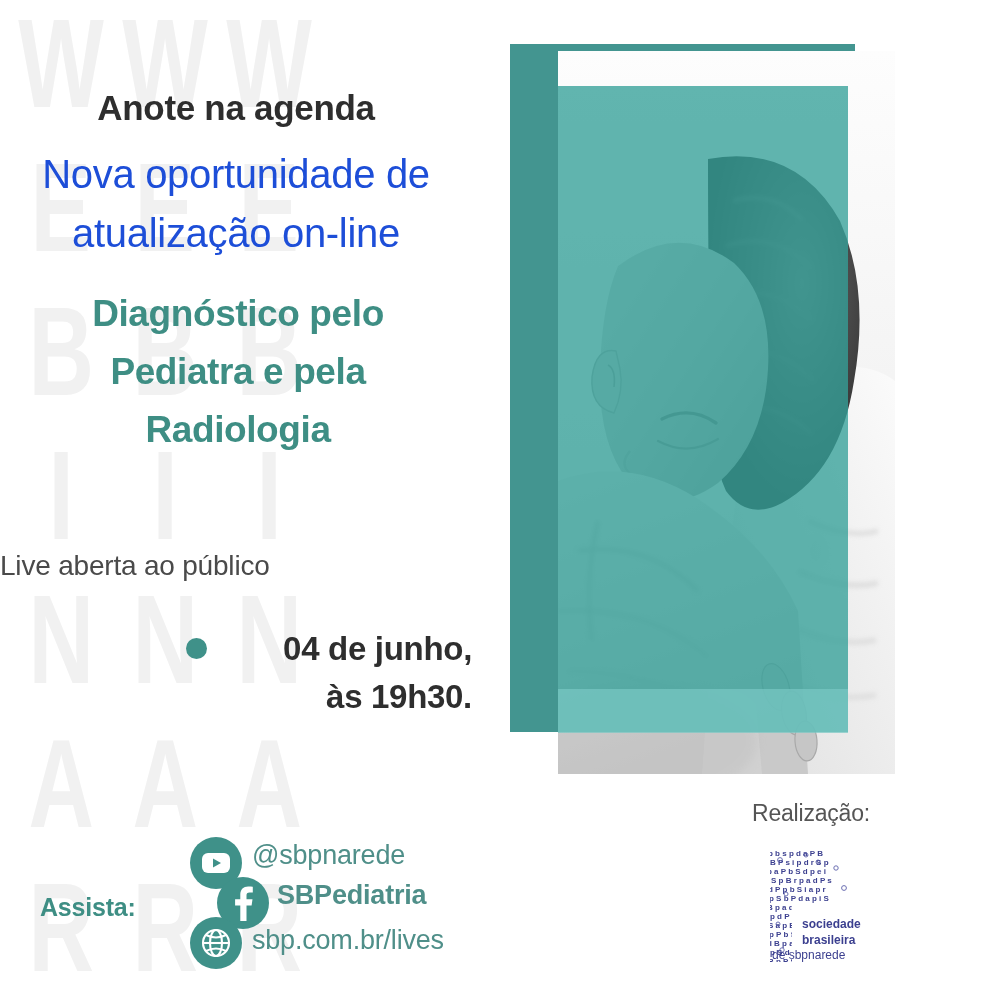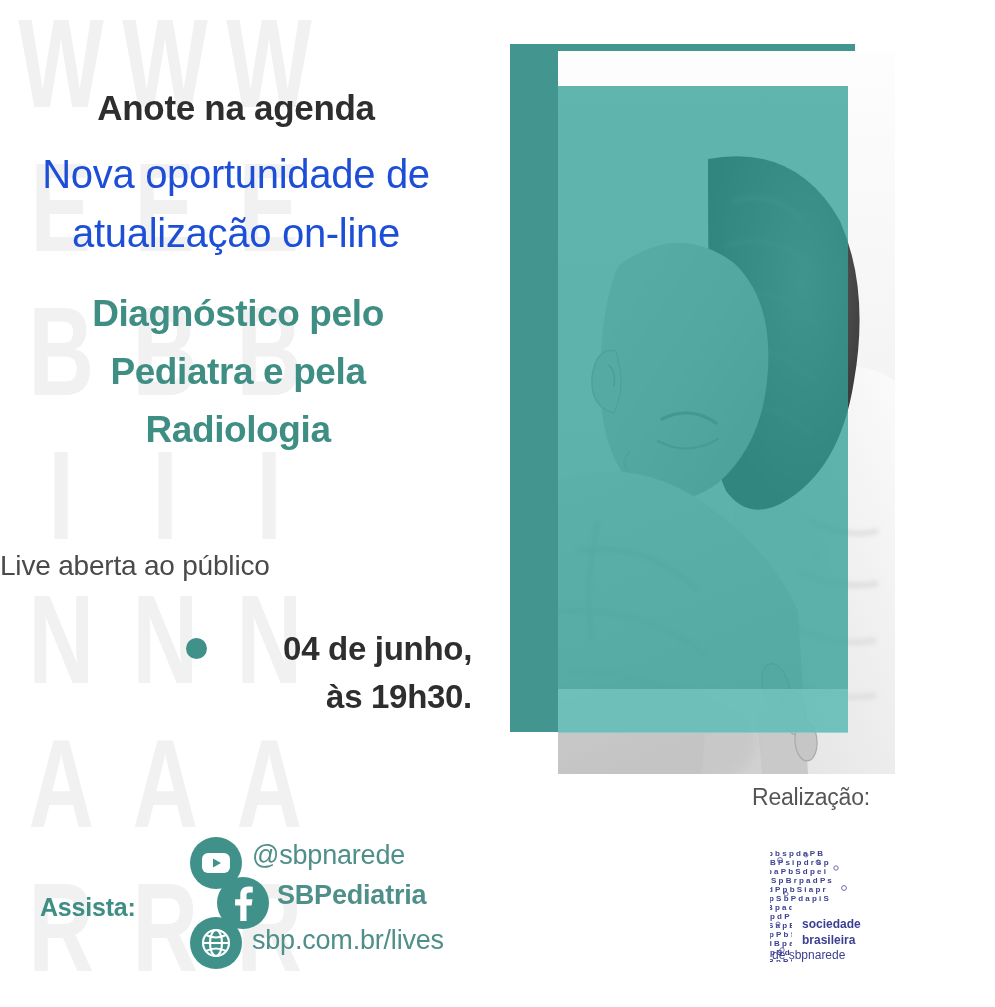--- a/index.html
+++ b/index.html
@@ -108,21 +108,21 @@
   .s-label{
     position:absolute;z-index:3;
     font-size:27px;font-weight:400;color:#4f8f89;letter-spacing:-0.2px;
   }
   .l-yt{left:252px;top:840px;}
   .l-fb{left:277px;top:880px;font-weight:bold;}
   .l-web{left:252px;top:925px;}
 
   
   .realiz{
-    position:absolute;left:752px;top:784px;z-index:3;
+    position:absolute;left:752px;top:800px;z-index:3;
     font-size:23px;font-weight:400;color:#555;letter-spacing:-0.2px;
   }
   .logo{position:absolute;left:766px;top:846px;width:120px;height:125px;z-index:3;}
   .logo-txt{
     position:absolute;left:36px;top:71px;
     font-size:12px;line-height:15.5px;color:#3b3f8f;
     font-family:"Liberation Sans", sans-serif;white-space:nowrap;
   }
   .logo-txt b{font-weight:700;}
   .logo-txt .r3{position:absolute;left:-30px;top:31px;white-space:nowrap;}

